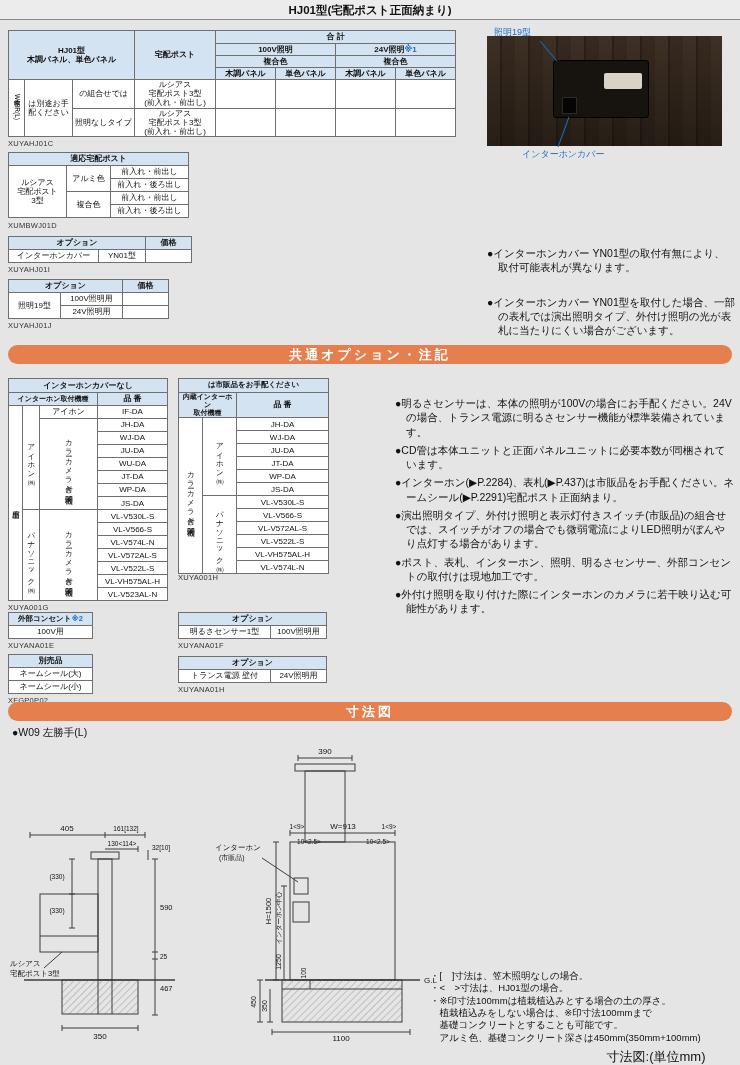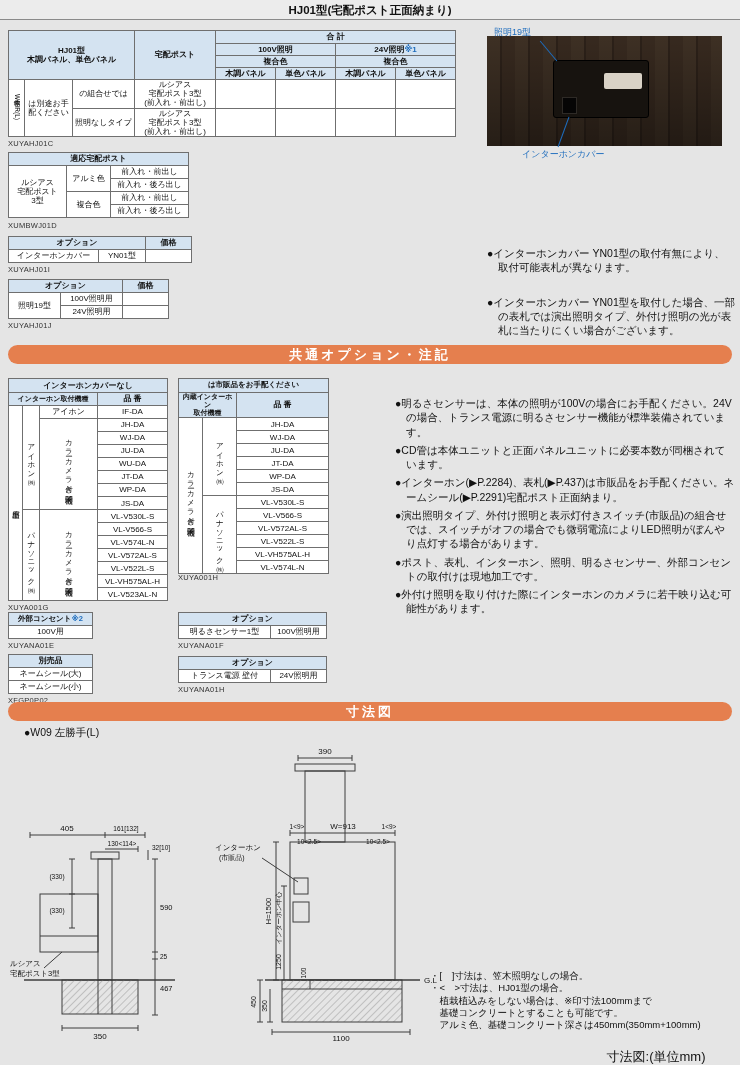--- a/index.html
+++ b/index.html
@@ -395,21 +395,21 @@
     <p class="note hang">●明るさセンサーは、本体の照明が100Vの場合にお手配ください。24Vの場合、トランス電源に明るさセンサー機能が標準装備されています。</p>
     <p class="note hang">●CD管は本体ユニットと正面パネルユニットに必要本数が同梱されています。</p>
     <p class="note hang">●インターホン(▶P.2284)、表札(▶P.437)は市販品をお手配ください。ネームシール(▶P.2291)宅配ポスト正面納まり。</p>
     <p class="note hang">●演出照明タイプ、外付け照明と表示灯付きスイッチ(市販品)の組合せでは、スイッチがオフの場合でも微弱電流によりLED照明がぼんやり点灯する場合があります。</p>
     <p class="note hang">●ポスト、表札、インターホン、照明、明るさセンサー、外部コンセントの取付けは現地加工です。</p>
     <p class="note hang">●外付け照明を取り付けた際にインターホンのカメラに若干映り込む可能性があります。</p>
   </div>
 
   <div class="banner" style="left:8px;top:702px;width:724px">寸法図</div>
 
-  <div class="handing" style="left:24px;top:726px">●W09 左勝手(L)</div>
+  <div class="handing" style="left:12px;top:726px">●W09 左勝手(L)</div>
 
   <svg class="abs" style="left:10px;top:740px" width="720" height="305" viewBox="0 0 720 305">
     <defs>
       <pattern id="hatch" width="5" height="5" patternUnits="userSpaceOnUse" patternTransform="rotate(45)">
         <line x1="0" y1="0" x2="0" y2="5" stroke="#9a9a9a" stroke-width="1"></line>
       </pattern>
     </defs>
     <g stroke="#3c3c3c" fill="none" stroke-width="1">
       <rect x="81" y="112" width="28" height="7"></rect>
       <rect x="88" y="119" width="14" height="121"></rect>
@@ -499,20 +499,21 @@
       <text x="414" y="243" text-anchor="start">G.L</text>
       <text x="246" y="262" font-size="7" transform="rotate(-90 246 262)">450</text>
       <text x="257" y="266" font-size="7" transform="rotate(-90 257 266)">350</text>
       <text x="331" y="301">1100</text>
     </g>
   </svg>
 
   <div class="abs dimnote" style="left:430px;top:970px;width:300px">
     <div>・[　]寸法は、笠木照明なしの場合。</div>
     <div>・&lt;　&gt;寸法は、HJ01型の場合。</div>
+    <div>・※印寸法100mmは植栽植込みとする場合の土の厚さ。</div>
     <div>　植栽植込みをしない場合は、※印寸法100mmまで</div>
     <div>　基礎コンクリートとすることも可能です。</div>
     <div>　アルミ色、基礎コンクリート深さは450mm(350mm+100mm)</div>
   </div>
 
   <div class="unit" style="left:580px;top:1048px;width:152px">寸法図:(単位mm)</div>
 
 </div>
 
 </body></html>

